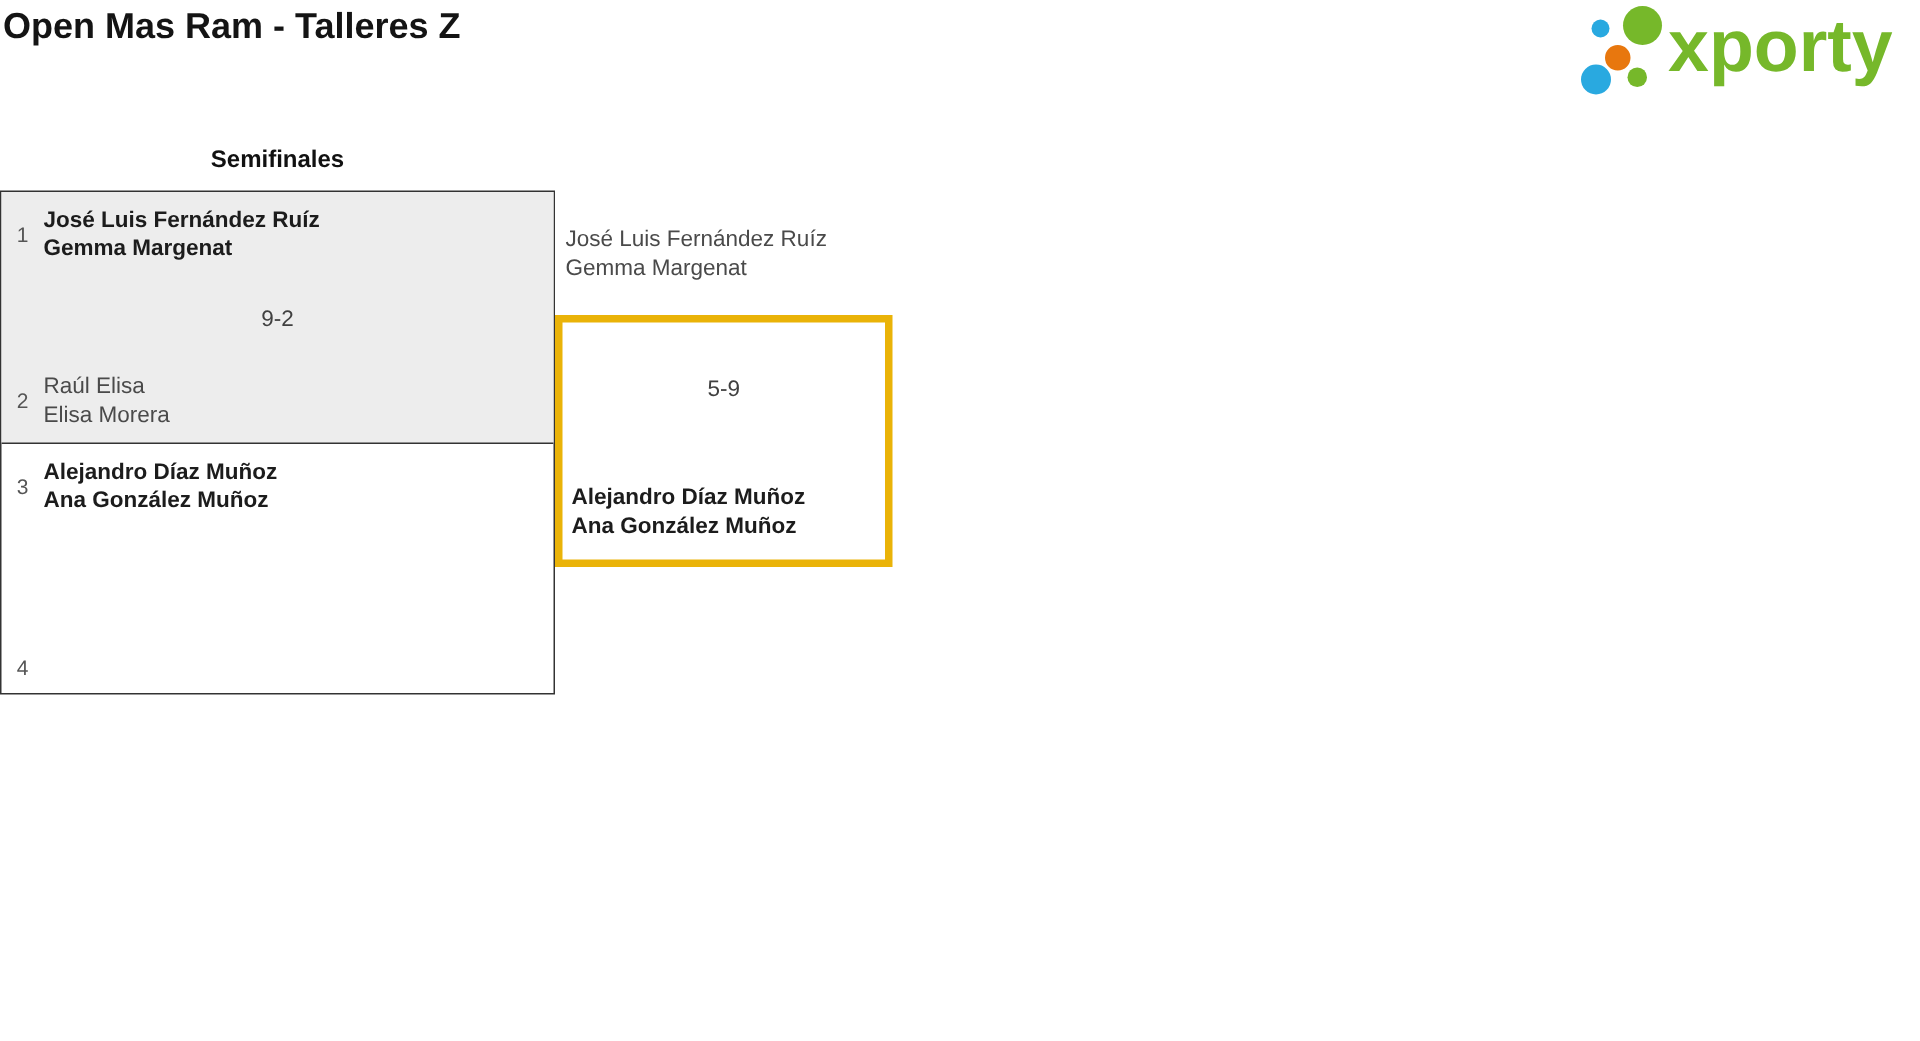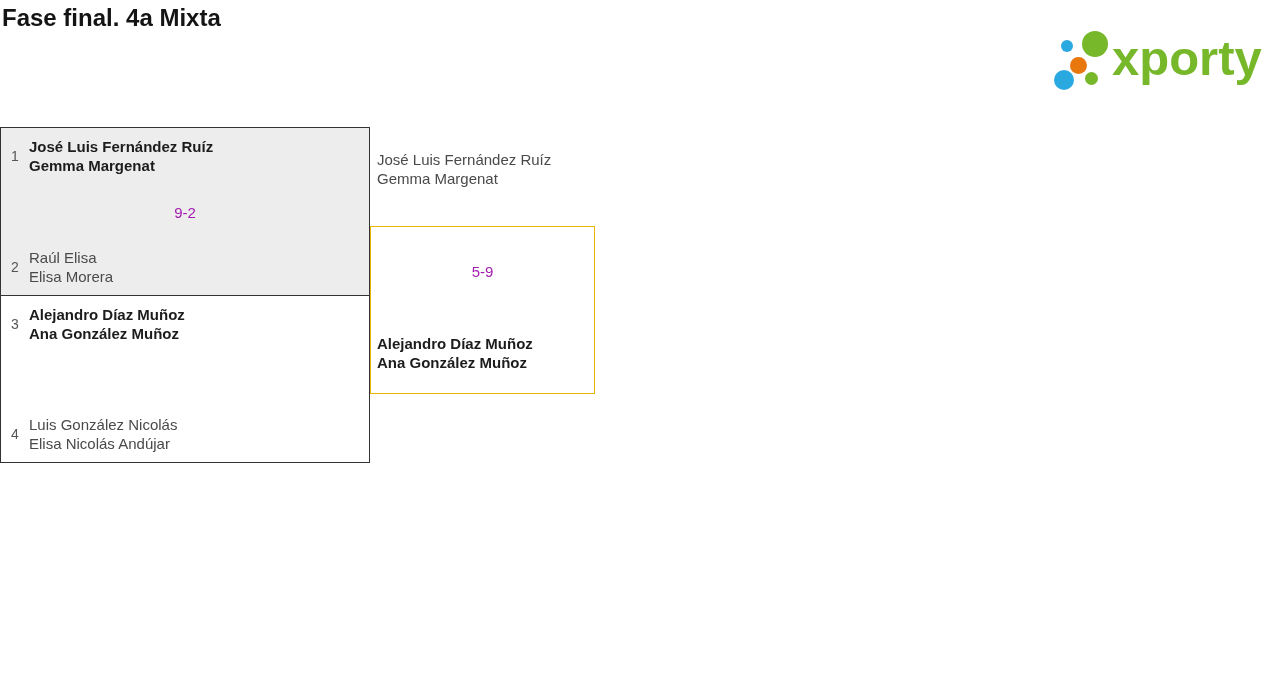--- a/index.html
+++ b/index.html
@@ -16,21 +16,21 @@
   .title-block { position: absolute; left: 2px; top: 1px; }
   .title-line {
     font-size: 24px;
     font-weight: 700;
     color: #141414;
     line-height: 33px;
     white-space: nowrap;
   }
 
   
-  .logo { position: absolute; left: 1050px; top: 0; width: 230px; height: 70px; cursor: pointer; margin-top: 27px; }
+  .logo { position: absolute; left: 1050px; top: 0; width: 230px; height: 70px; cursor: pointer; }
   .logo .dot { position: absolute; border-radius: 50%; }
   .dot-blue-small  { left: 11px; top: 13px; width: 12px; height: 12px; }
   .dot-green-large { left: 32px; top:  4px; width: 26px; height: 26px; }
   .dot-orange      { left: 20px; top: 30px; width: 17px; height: 17px; }
   .dot-blue-big    { left:  4px; top: 43px; width: 20px; height: 20px; }
   .dot-green-small { left: 35px; top: 45px; width: 13px; height: 13px; }
   .logo-text {
     position: absolute;
     left: 62px;
     top: 0px;
@@ -93,73 +93,73 @@
   .players.loser  { font-weight: 400; color: #4a4a4a; }
 
   .score {
     position: absolute;
     left: 0;
     width: 100%;
     top: 76px;
     text-align: center;
     font-size: 15px;
     line-height: 18px;
-    color: #a21caf;
+    color: #404040;
   }
 
   
   .final-team-top {
     position: absolute;
     left: 377px;
     top: 150px;
     font-size: 15px;
     line-height: 19px;
     font-weight: 400;
     color: #4a4a4a;
   }
   .final-box {
     position: absolute;
     left: 370px;
     top: 210px;
     width: 225px;
     height: 168px;
-    border: 1px solid #eab308;
+    border: 5px solid #eab308;
     box-sizing: border-box;
     background: transparent;
-    margin-top: 16px;
   }
   .final-box .score { top: 36px; }
   .final-winner {
     position: absolute;
     left: 6px;
     top: 107px;
     font-size: 15px;
     line-height: 19px;
     font-weight: 700;
     color: #1c1c1c;
   }
 </style>
 </head>
 <body>
 
 <div class="stage">
 
   <div class="title-block">
-    <div class="title-line">Fase final. 4a Mixta</div>
+    <div class="title-line">Open Mas Ram - Talleres Z</div>
   </div>
 
   <div class="logo">
     <span class="dot dot-blue-small" style="background:#29A9E0;"></span>
     <span class="dot dot-green-large" style="background:#76B82A;"></span>
     <span class="dot dot-orange" style="background:#E8770E;"></span>
     <span class="dot dot-blue-big" style="background:#29A9E0;"></span>
     <span class="dot dot-green-small" style="background:#76B82A;"></span>
     <span class="logo-text" style="color:#76B82A;">xporty</span>
   </div>
 
+  <div class="round-label semis">Semifinales</div>
 
   <div class="semis-wrap">
 
     <div class="match m1" style="background:#EDEDED;">
       <div class="team-row top">
         <span class="seed">1</span>
         <div class="players winner">
           <div>José Luis Fernández Ruíz</div>
           <div>Gemma Margenat</div>
         </div>
@@ -177,24 +177,20 @@
     <div class="match m2">
       <div class="team-row top">
         <span class="seed">3</span>
         <div class="players winner">
           <div>Alejandro Díaz Muñoz</div>
           <div>Ana González Muñoz</div>
         </div>
       </div>
       <div class="team-row bottom">
         <span class="seed">4</span>
-        <div class="players loser">
-          <div>Luis González Nicolás</div>
-          <div>Elisa Nicolás Andújar</div>
-        </div>
       </div>
     </div>
 
   </div>
 
   <div class="final-team-top">
     <div>José Luis Fernández Ruíz</div>
     <div>Gemma Margenat</div>
   </div>
 

